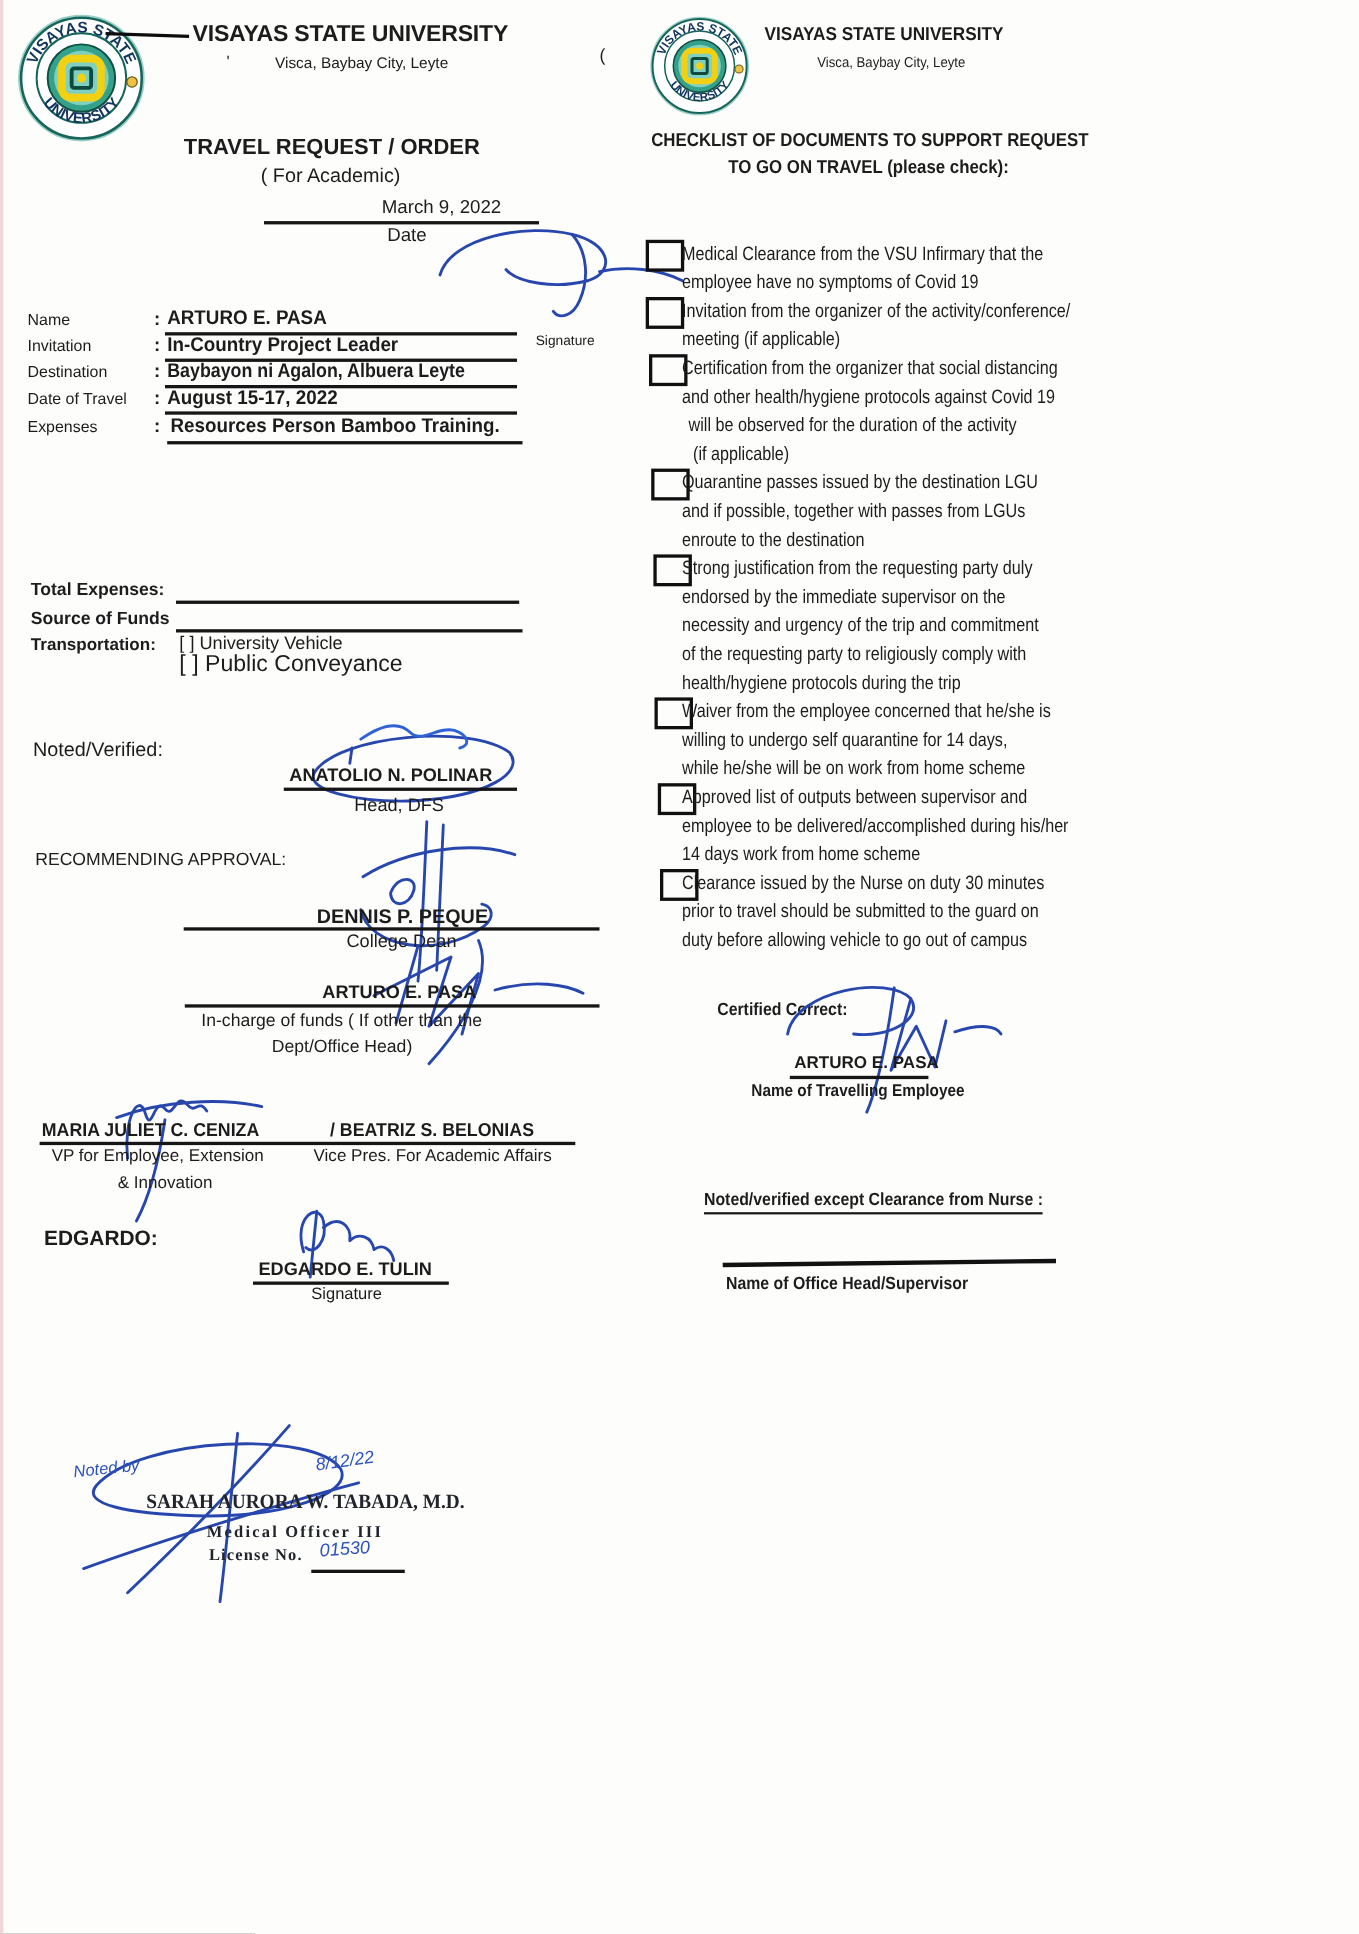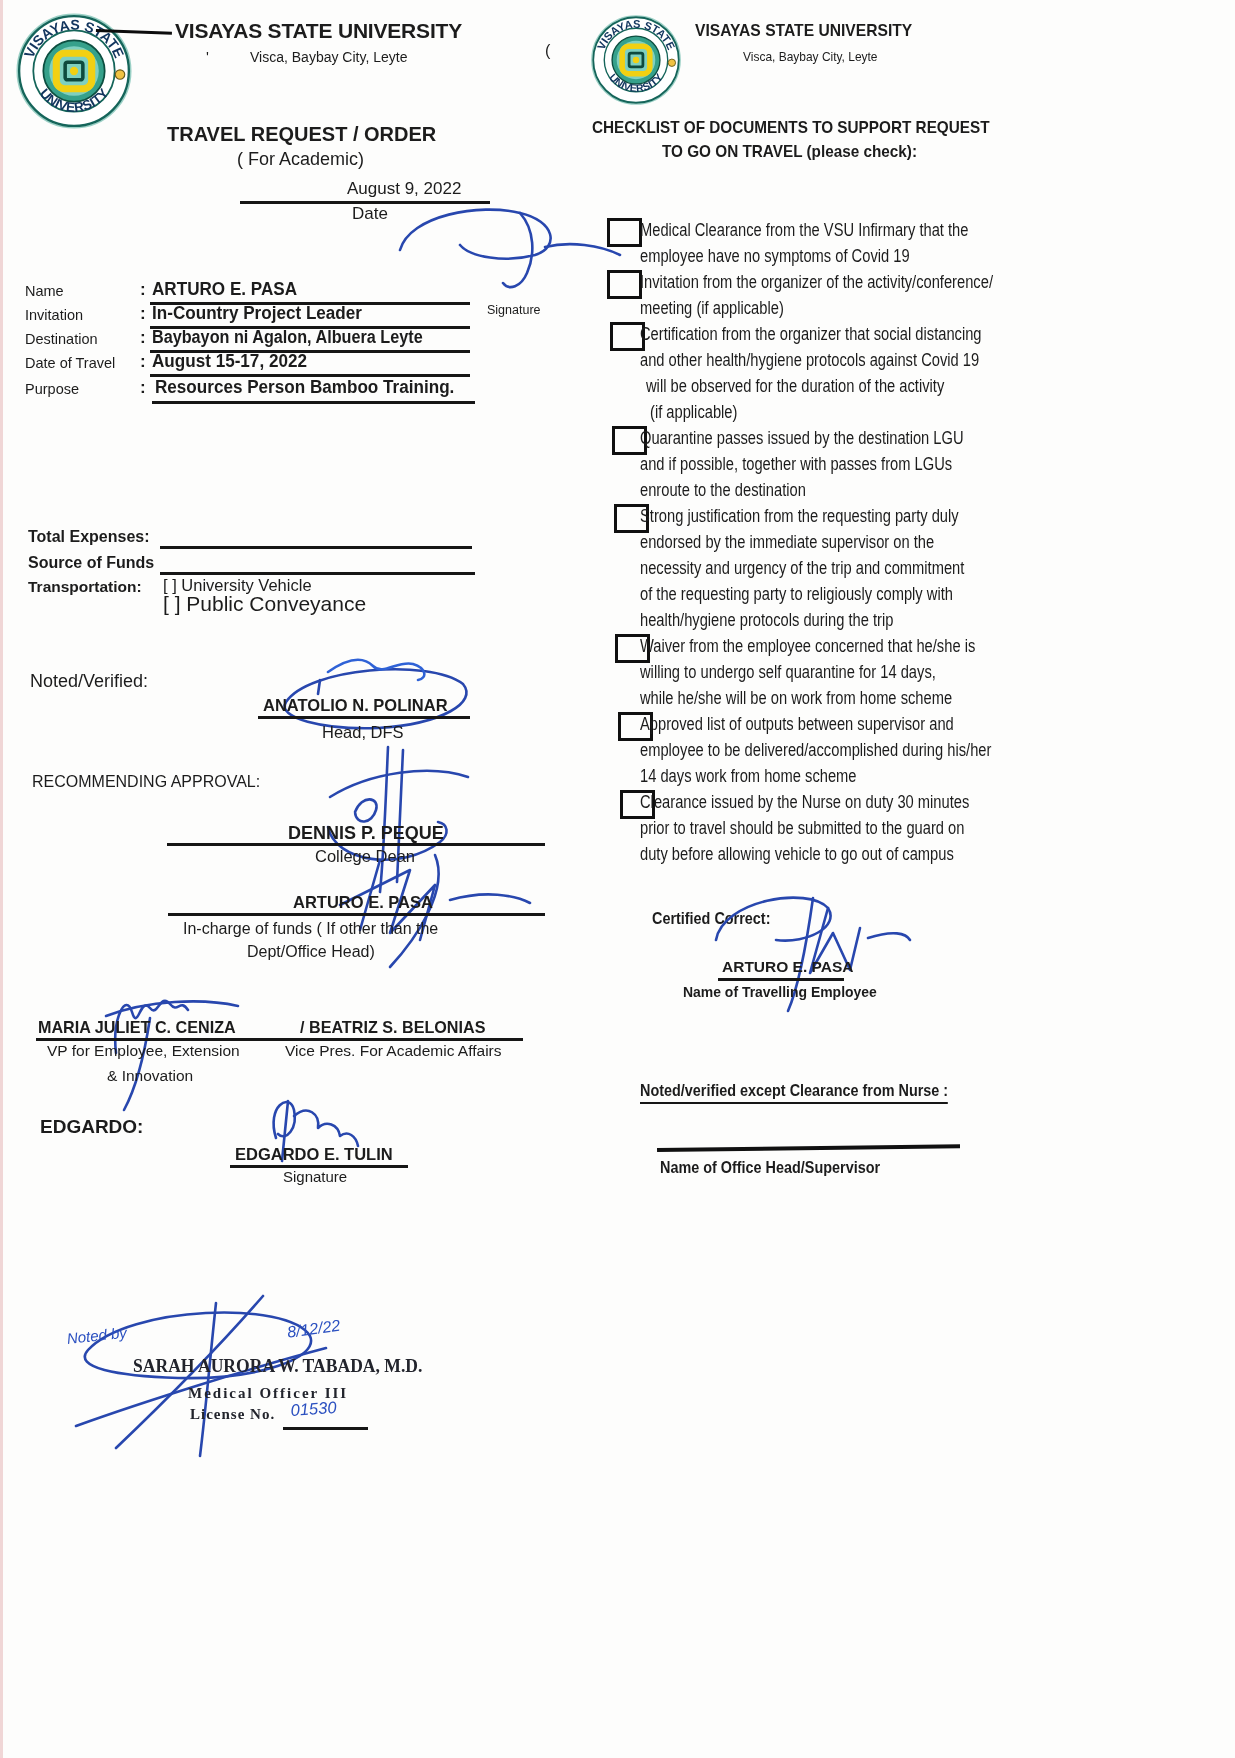--- a/index.html
+++ b/index.html
@@ -6,21 +6,21 @@
   .page{position:relative;width:1235px;height:1758px;margin:0 auto;background:#fdfdfc;
         font-family:"Liberation Sans",sans-serif;color:#1c1c1c;overflow:hidden;}
   .t{position:absolute;white-space:nowrap;transform-origin:0 0;}
   .b{font-weight:700;}
   .ln{position:absolute;background:#161616;height:2.5px;}
   .ser{font-family:"Liberation Serif",serif;}
   .hand{position:absolute;white-space:nowrap;color:#2b50c0;font-style:italic;transform-origin:0 0;}
   .sig{position:absolute;}
   .sig path{fill:none;stroke:#2847ae;stroke-width:2.6;stroke-linecap:round;stroke-linejoin:round;}
   .cbox{position:absolute;width:29px;height:23px;border:3.5px solid #101010;background:transparent;}
-  .chk{position:absolute;left:620px;top:217px;width:390px;margin-left:20px;}
+  .chk{position:absolute;left:620px;top:217px;width:390px;}
   .chk-line{height:26px;line-height:26px;font-size:17.5px;white-space:nowrap;transform:scaleX(.84);transform-origin:0 0;}
   .edge{position:absolute;left:0;top:0;width:3px;height:100%;background:#f0d6d6;}
 </style>
 </head>
 <body>
 
 <div class="page">
   <div class="edge"></div>
 
   <svg class="sig" style="left:15px;top:12px" width="118" height="118" viewBox="0 0 100 100">
@@ -42,21 +42,21 @@
   </svg>
   <div class="t" style="left:96px;top:29px;width:76px;height:3px;background:#0d0d0d;transform:rotate(2deg)"></div>
 
   <div class="t b" style="left:175px;top:19px;font-size:21px;letter-spacing:-0.2px">VISAYAS STATE UNIVERSITY</div>
   <div class="t" style="left:206px;top:48px;font-size:15px">'</div>
   <div class="t" style="left:250px;top:49px;font-size:14px">Visca, Baybay City, Leyte</div>
 
   <div class="t b" style="left:167px;top:123px;font-size:20px">TRAVEL REQUEST / ORDER</div>
   <div class="t" style="left:237px;top:149px;font-size:18px">( For Academic)</div>
 
-  <div class="t" style="left:347px;top:179px;font-size:17px">August 9, 2022</div>
+  <div class="t" style="left:347px;top:179px;font-size:17px">March 9, 2022</div>
   <div class="ln" style="left:240px;top:201px;width:250px"></div>
   <div class="t" style="left:352px;top:204px;font-size:17px">Date</div>
 
   <svg class="sig" style="left:385px;top:195px" width="250" height="100" viewBox="0 0 250 100">
     <path d="M 15,55 C 25,20 95,8 135,18 C 170,26 175,52 150,60 C 120,68 85,62 75,50"></path>
     <path d="M 135,18 C 150,35 150,60 142,78 C 136,92 124,96 118,88"></path>
     <path d="M 160,52 C 185,46 215,50 235,60"></path>
   </svg>
 
   <div class="t" style="left:25px;top:283px;font-size:14.5px">Name</div>
@@ -72,21 +72,21 @@
   <div class="t" style="left:25px;top:331px;font-size:14.5px">Destination</div>
   <div class="t b" style="left:140px;top:328px;font-size:17px">:</div>
   <div class="t b" style="left:152px;top:327px;font-size:18px;transform:scaleX(.9)">Baybayon ni Agalon, Albuera Leyte</div>
   <div class="ln" style="left:150px;top:350px;width:320px"></div>
 
   <div class="t" style="left:25px;top:355px;font-size:14.5px">Date of Travel</div>
   <div class="t b" style="left:140px;top:352px;font-size:17px">:</div>
   <div class="t b" style="left:152px;top:351px;font-size:18px;transform:scaleX(.95)">August 15-17, 2022</div>
   <div class="ln" style="left:150px;top:374px;width:320px"></div>
 
-  <div class="t" style="left:25px;top:381px;font-size:14.5px">Purpose</div>
+  <div class="t" style="left:25px;top:381px;font-size:14.5px">Expenses</div>
   <div class="t b" style="left:140px;top:378px;font-size:17px">:</div>
   <div class="t b" style="left:155px;top:377px;font-size:18px;transform:scaleX(.95)">Resources Person Bamboo Training.</div>
   <div class="ln" style="left:152px;top:401px;width:323px"></div>
 
   <div class="t" style="left:487px;top:303px;font-size:12.5px">Signature</div>
 
   <div class="t" style="left:28px;top:528px;font-size:16px;font-weight:600">Total Expenses:</div>
   <div class="ln" style="left:160px;top:546px;width:312px"></div>
   <div class="t" style="left:28px;top:554px;font-size:16px;font-weight:600">Source of Funds</div>
   <div class="ln" style="left:160px;top:572px;width:315px"></div>

